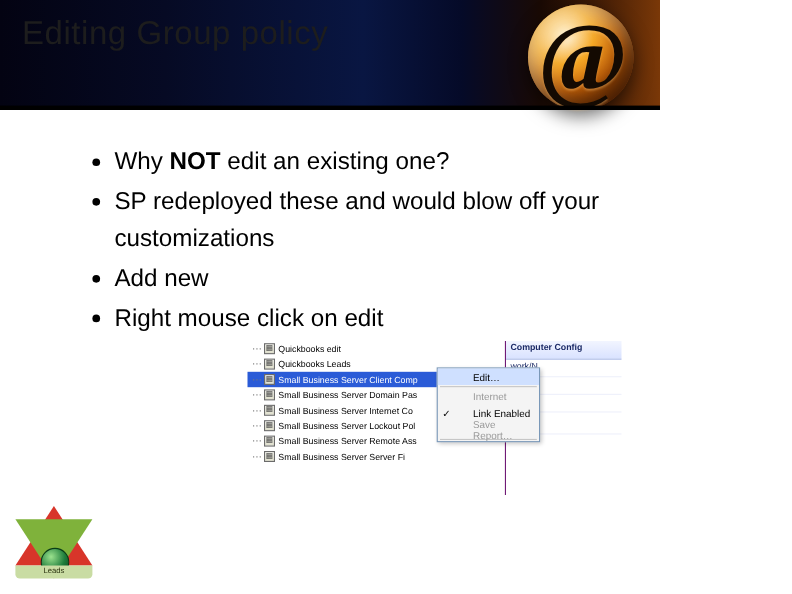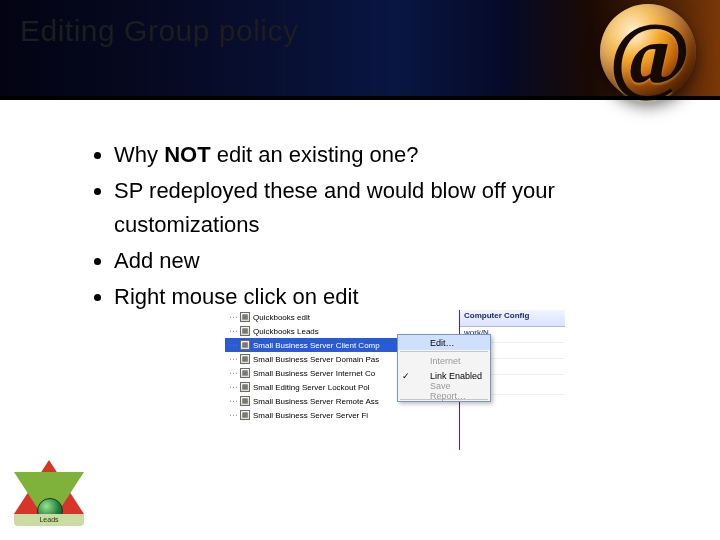--- a/index.html
+++ b/index.html
@@ -1,31 +1,31 @@
 <!DOCTYPE html>
 <html><head>
 <meta charset="utf-8">
 <style>
   html,body{margin:0;padding:0;width:720px;height:540px;background:#fff;font-family:Arial,Helvetica,sans-serif;overflow:hidden}
   .slide{position:relative;width:720px;height:540px}
   
-  .hdr{position:absolute;left:0;top:0;width:720px;height:100px;
+  .hdr{position:absolute;left:0;top:0;width:600px;height:100px;
        background:linear-gradient(90deg,#030312 0%,#060a24 25%,#081238 45%,#091642 55%,#050a28 70%,#1a0a04 82%,#3f1b06 90%,#7a3808 100%)}
   .hdr::after{content:"";position:absolute;left:0;right:0;bottom:0;height:4px;background:#000}
   .title{position:absolute;left:20px;top:14px;font-size:30px;color:#1d1d1d;font-weight:400;letter-spacing:.5px}
   
   .aticon{position:absolute;right:10px;top:-6px;width:120px;height:120px}
   .aticon .ring{position:absolute;left:10px;top:10px;width:96px;height:96px;border-radius:50%;
         background:radial-gradient(circle at 35% 30%,#fff6e0 0%,#f6a926 28%,#d96b0a 55%,#8a3704 80%,#3a1400 100%);
         box-shadow:0 6px 16px rgba(0,0,0,.55),inset -10px -14px 24px rgba(0,0,0,.5),inset 12px 14px 22px rgba(255,240,200,.5)}
   .aticon .at{position:absolute;left:0;top:0;width:120px;height:120px;display:flex;align-items:center;justify-content:center;
         font-size:88px;font-weight:700;color:#140a02;text-shadow:0 2px 2px rgba(255,200,120,.35);font-family:Georgia,serif;line-height:1}
   
   .body{position:absolute;left:82px;top:128px;width:560px;font-size:22px;color:#000;line-height:1.55}
-  .body ul{list-style:disc;margin:10px;padding-left:22px}
+  .body ul{list-style:disc;margin:0;padding-left:22px}
   .body li{margin:2px 0}
   .body .strong{font-weight:700}
   
   .shot{position:absolute;left:225px;top:310px;width:340px;height:140px;font-family:Tahoma,Arial,sans-serif}
   .shot .tree{position:absolute;left:0;top:0;width:200px;height:140px;background:#fff}
   .shot .row{display:flex;align-items:center;height:14px;font-size:8px;color:#000;padding-left:4px;gap:3px;white-space:nowrap;overflow:hidden}
   .shot .row.sel{background:#2a5bd7;color:#fff}
   .dots{color:#777;font-size:9px;letter-spacing:-1px}
   .sq{width:10px;height:10px;border:1px solid #6b6b6b;background:linear-gradient(#f7f7ef,#dedecb);box-sizing:border-box;font-size:7px;line-height:8px;text-align:center;color:#4a4a4a}
   .shot .right{position:absolute;right:0;top:0;width:105px;height:140px;background:#fff;border-left:1px solid #701a75}
@@ -92,21 +92,21 @@
           <span>Small Business Server Domain Pas</span>
         </div>
       <div class="row">
           <span class="dots">⋯</span>
           <span class="sq">▦</span>
           <span>Small Business Server Internet Co</span>
         </div>
       <div class="row">
           <span class="dots">⋯</span>
           <span class="sq">▦</span>
-          <span>Small Editing Server Lockout Pol</span>
+          <span>Small Business Server Lockout Pol</span>
         </div>
       <div class="row">
           <span class="dots">⋯</span>
           <span class="sq">▦</span>
           <span>Small Business Server Remote Ass</span>
         </div>
       <div class="row">
           <span class="dots">⋯</span>
           <span class="sq">▦</span>
           <span>Small Business Server Server Fi</span>

